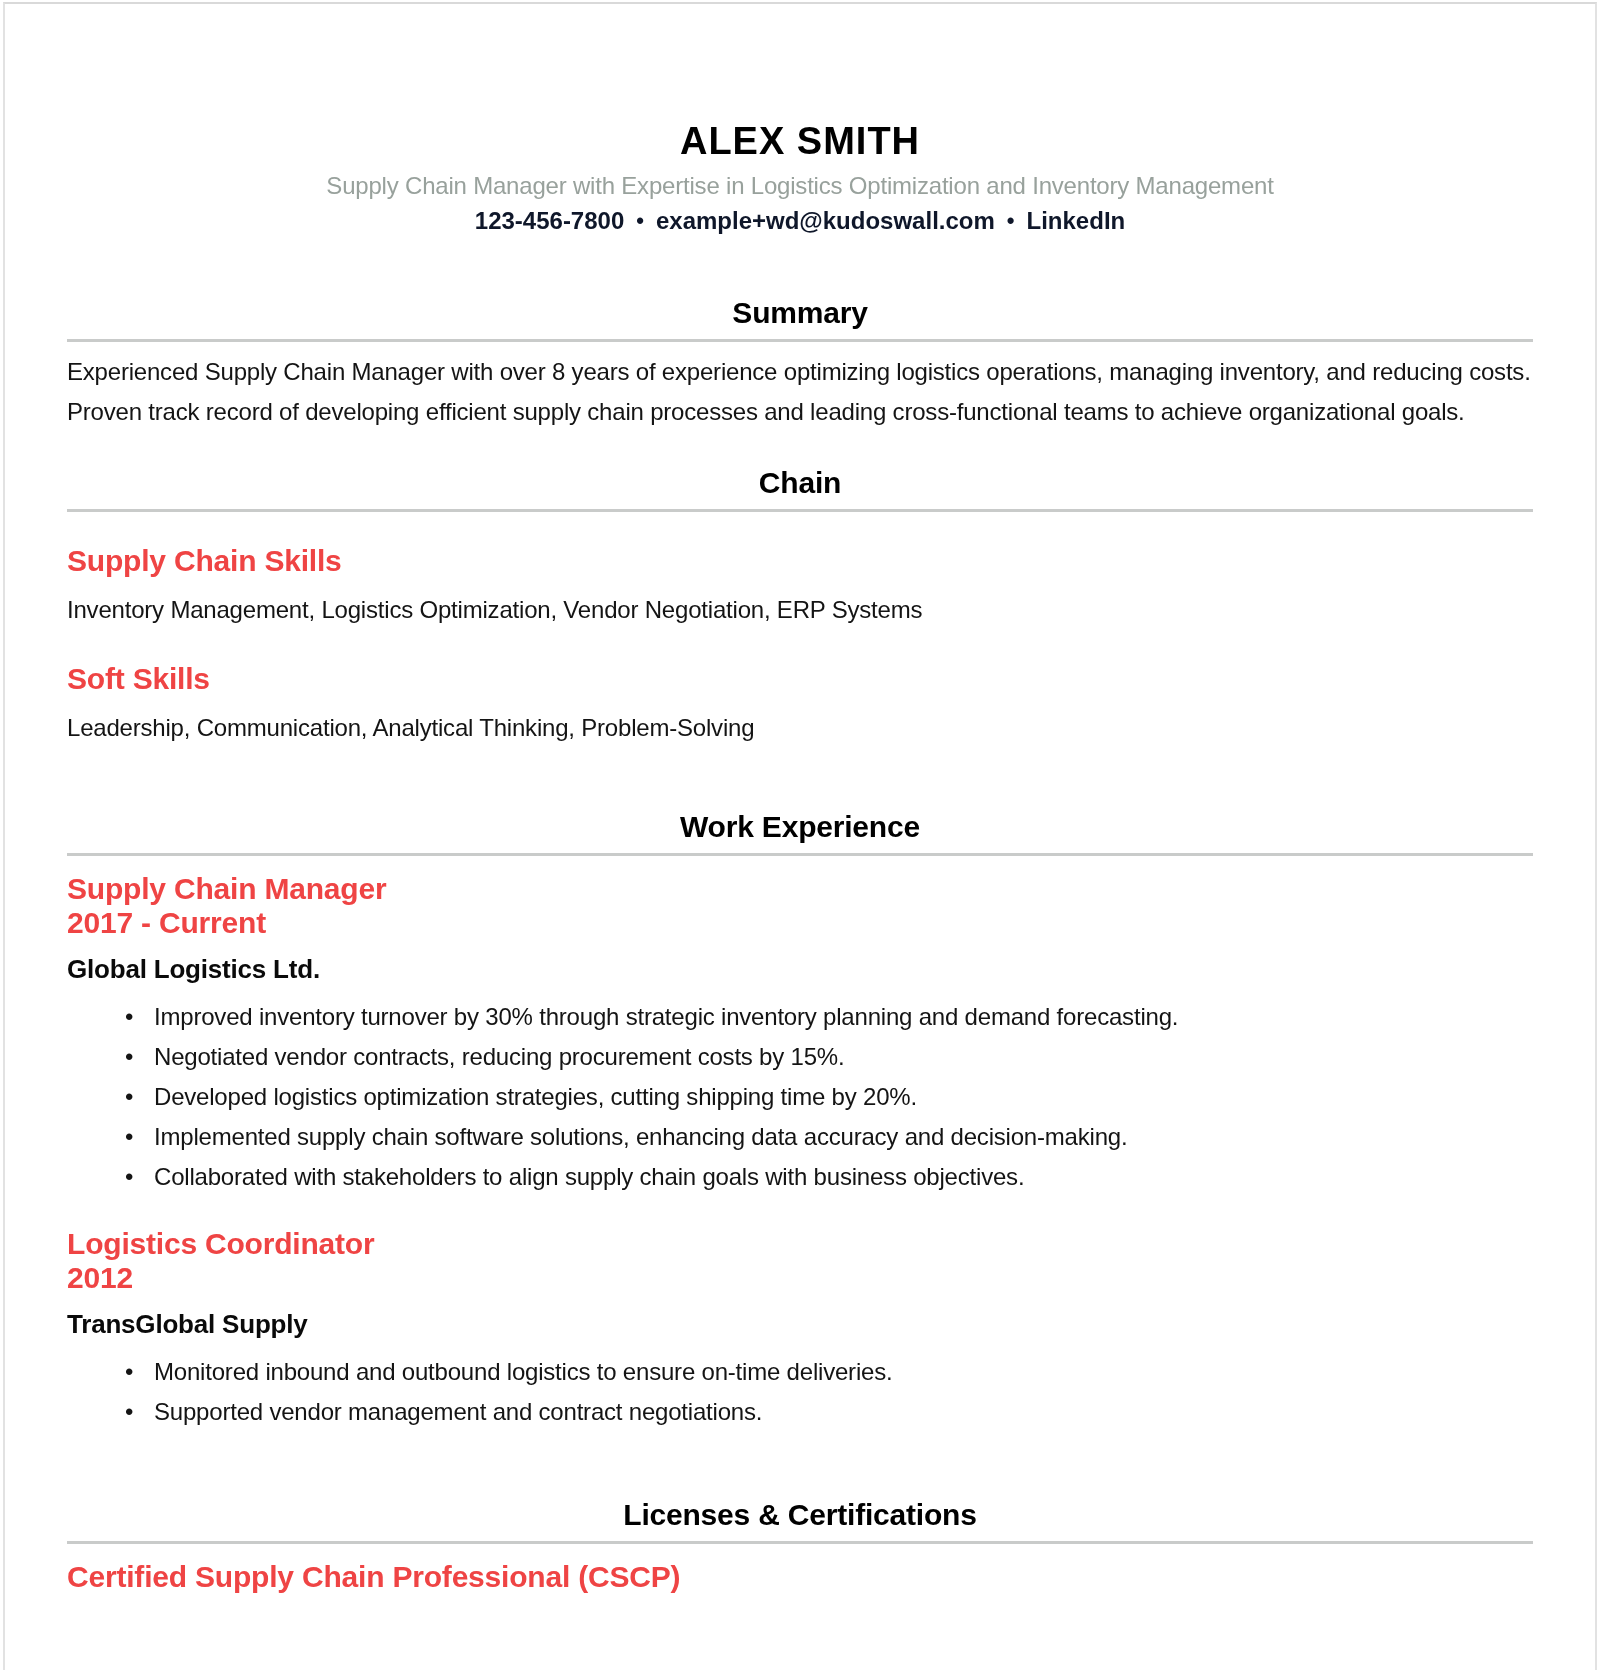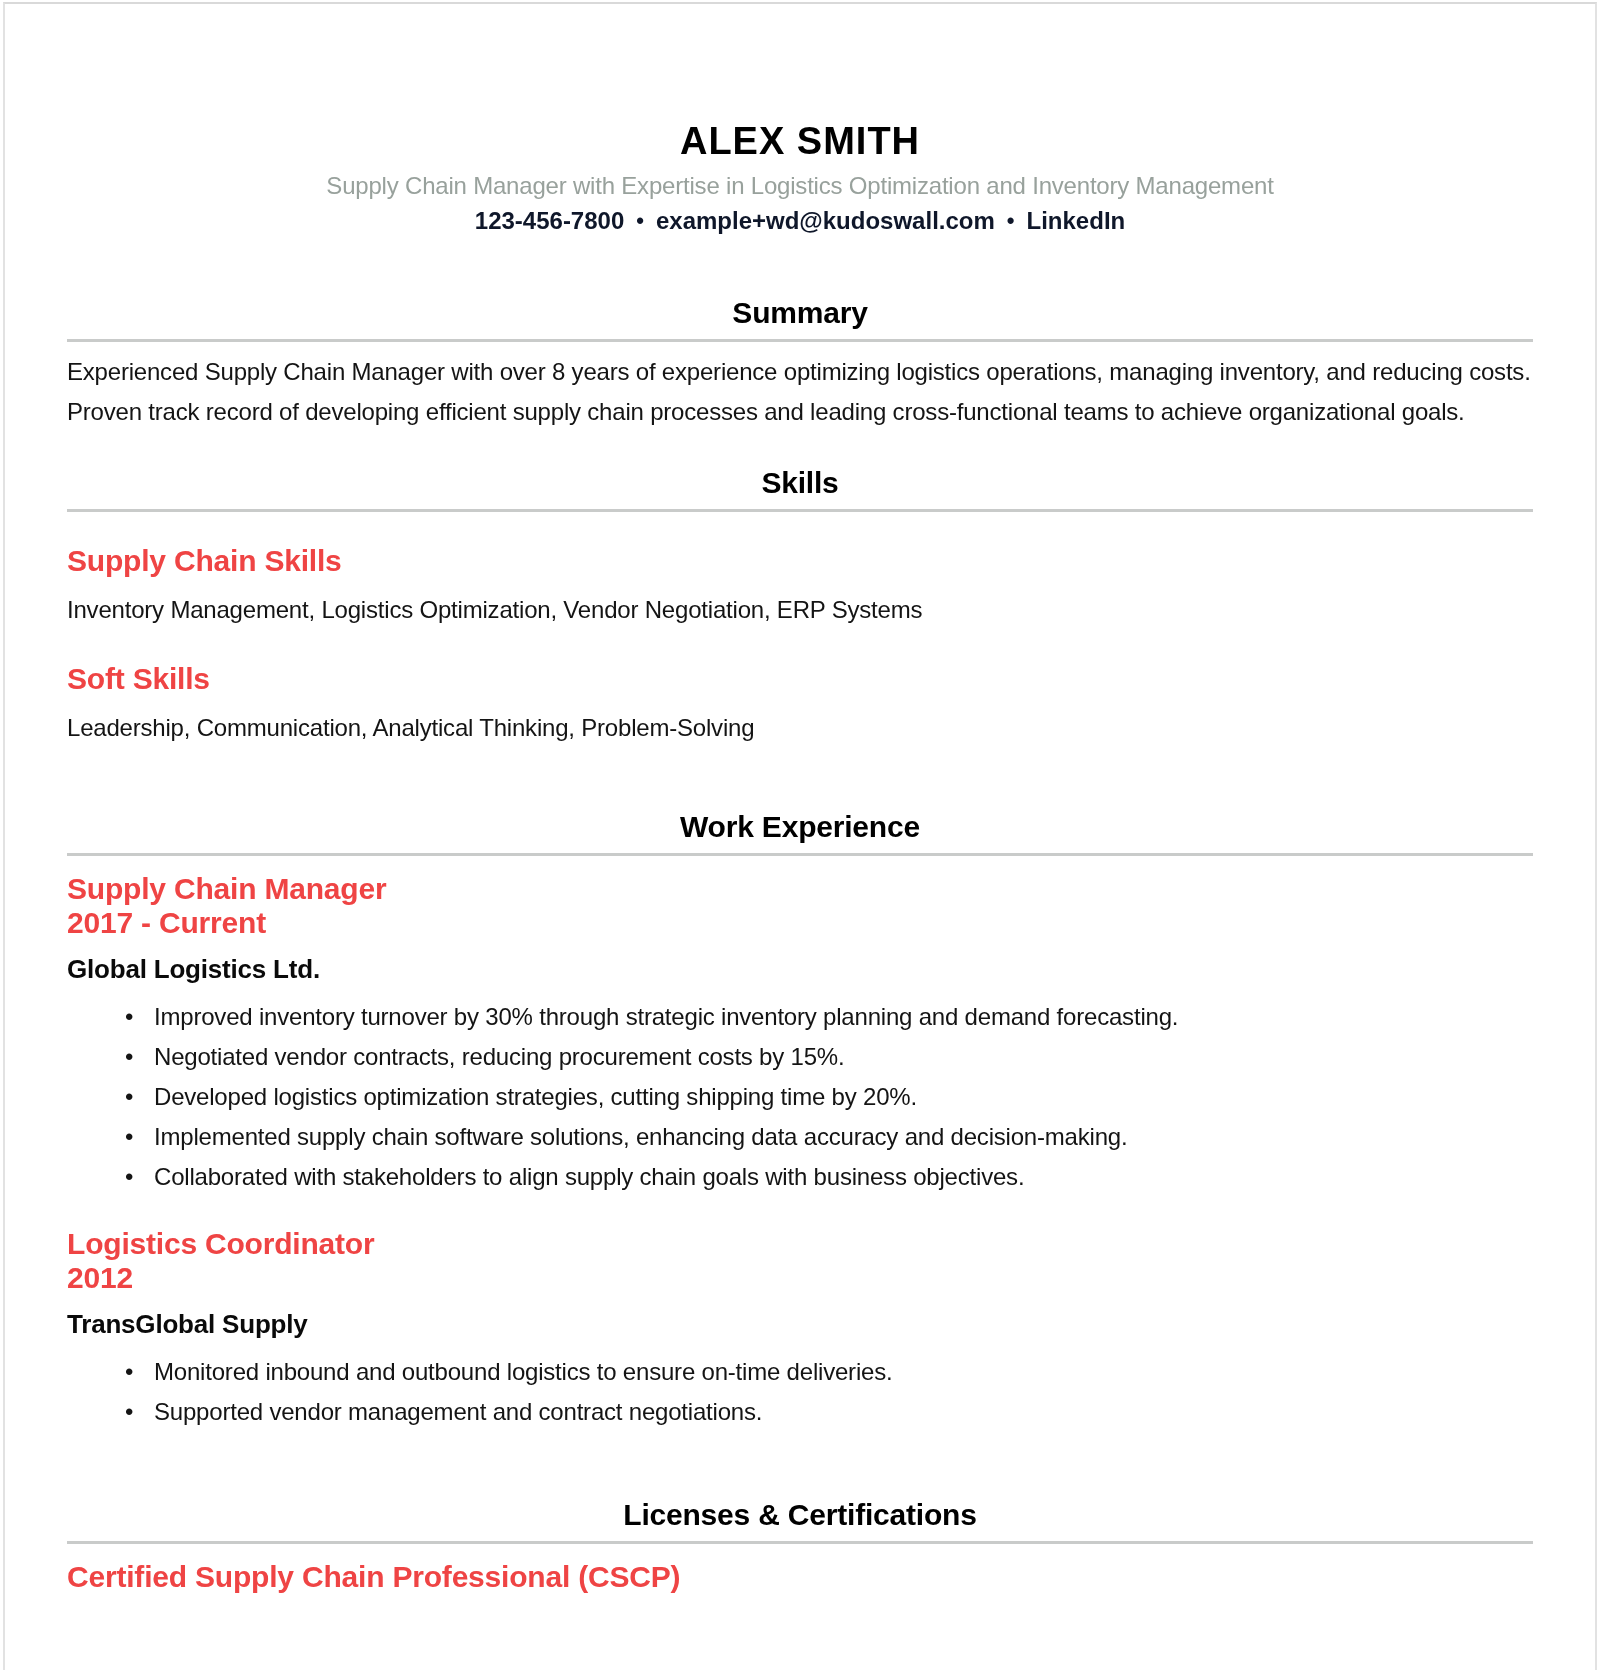--- a/index.html
+++ b/index.html
@@ -100,21 +100,21 @@
     </div>
   </div>
 
   <div class="sec-summary">
     <div class="section-title">Summary</div>
     <hr class="rule">
     <div class="body-text">Experienced Supply Chain Manager with over 8 years of experience optimizing logistics operations, managing inventory, and reducing costs. Proven track record of developing efficient supply chain processes and leading cross-functional teams to achieve organizational goals.</div>
   </div>
 
   <div class="sec-skills">
-    <div class="section-title">Skills</div>
+    <div class="section-title">Chain</div>
     <hr class="rule">
     <div class="skill-group">
       <div class="sub-heading">Supply Chain Skills</div>
       <div class="body-text">Inventory Management, Logistics Optimization, Vendor Negotiation, ERP Systems</div>
     </div>
     <div class="skill-group">
       <div class="sub-heading">Soft Skills</div>
       <div class="body-text">Leadership, Communication, Analytical Thinking, Problem-Solving</div>
     </div>
   </div>

